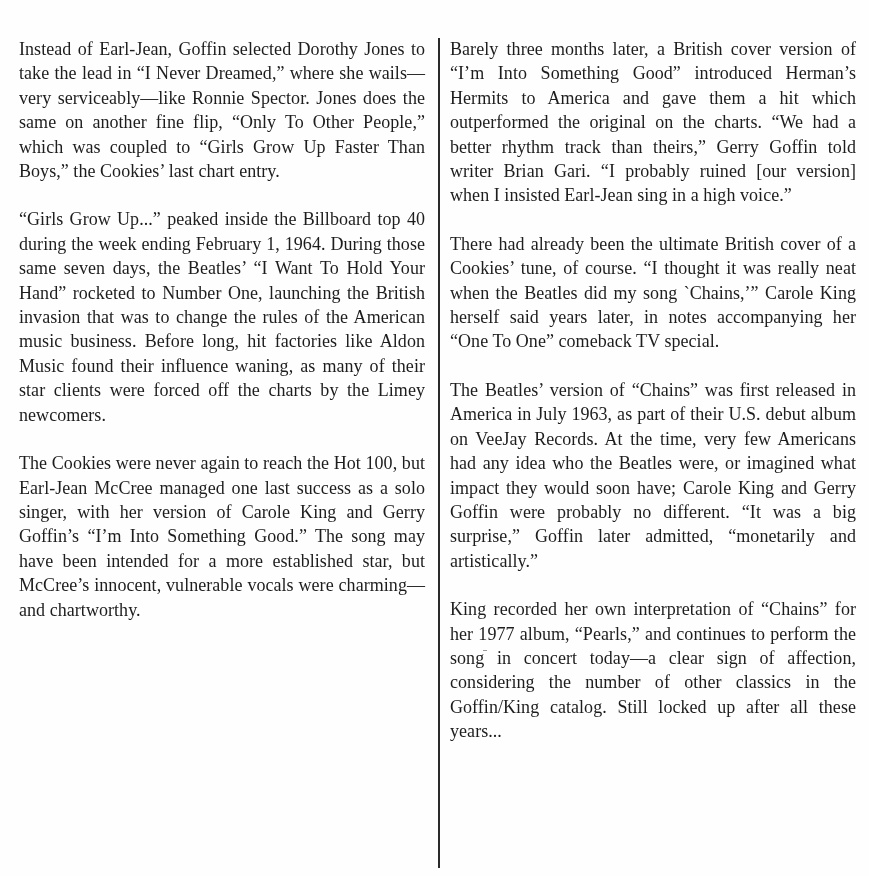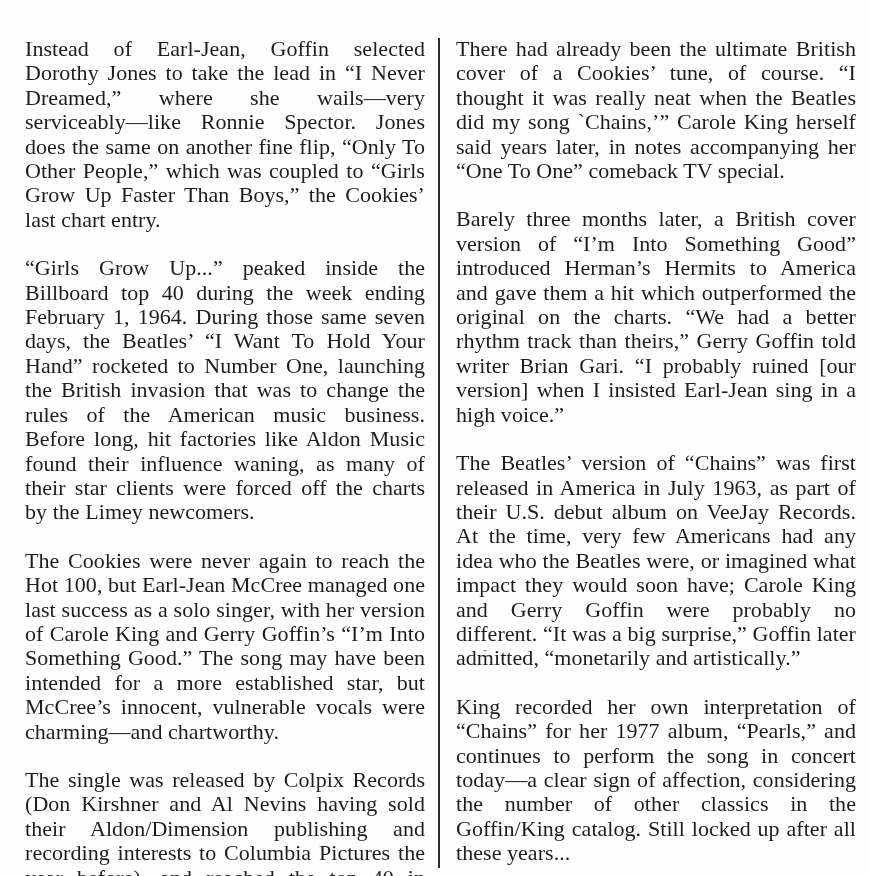--- a/index.html
+++ b/index.html
@@ -23,22 +23,22 @@
       background: #fefefe;
     }
     .column {
       position: absolute;
       top: 37px;
       width: 410px;
     }
     .column.left { left: 15px; }
     .column.right { left: 446px; }
     .para {
-      margin: 0 0 24px 10px;
-      font-size: 22px;
+      margin: 0 0 24px 4px;
+      font-size: 18px;
       line-height: 24.4px;
       text-align: justify;
       text-align-last: left;
       letter-spacing: 0.05px;
     }
     .divider {
       position: absolute;
       left: 438px;
       top: 38px;
       width: 1.6px;
@@ -56,26 +56,25 @@
   </style>
 </head>
 <body>
 
 <div class="page">
 
   <div class="column left">
     <p class="para">Instead of Earl-Jean, Goffin selected Dorothy Jones to take the lead in “I Never Dreamed,” where she wails—very serviceably—like Ronnie Spector. Jones does the same on another fine flip, “Only To Other People,” which was coupled to “Girls Grow Up Faster Than Boys,” the Cookies’ last chart entry.</p>
     <p class="para">“Girls Grow Up...” peaked inside the Billboard top 40 during the week ending February 1, 1964. During those same seven days, the Beatles’ “I Want To Hold Your Hand” rocketed to Number One, launching the British invasion that was to change the rules of the American music business. Before long, hit factories like Aldon Music found their influence waning, as many of their star clients were forced off the charts by the Limey newcomers.</p>
     <p class="para">The Cookies were never again to reach the Hot 100, but Earl-Jean McCree managed one last success as a solo singer, with her version of Carole King and Gerry Goffin’s “I’m Into Something Good.” The song may have been intended for a more established star, but McCree’s innocent, vulnerable vocals were charming—and chartworthy.</p>
-    <p class="para">The single was released by Colpix Records (Don Kirshner and Al Nevins having sold their Aldon/Dimension publishing and recording interests to Columbia Pictures the year before), and reached the top 40 in August 1964.</p>
   </div>
 
   <div class="divider"></div>
 
   <div class="column right">
+    <p class="para">Barely three months later, a British cover version of “I’m Into Something Good” introduced Herman’s Hermits to America and gave them a hit which outperformed the original on the charts. “We had a better rhythm track than theirs,” Gerry Goffin told writer Brian Gari. “I probably ruined [our version] when I insisted Earl-Jean sing in a high voice.”</p>
     <p class="para">There had already been the ultimate British cover of a Cookies’ tune, of course. “I thought it was really neat when the Beatles did my song `Chains,’” Carole King herself said years later, in notes accompanying her “One To One” comeback TV special.</p>
-    <p class="para">Barely three months later, a British cover version of “I’m Into Something Good” introduced Herman’s Hermits to America and gave them a hit which outperformed the original on the charts. “We had a better rhythm track than theirs,” Gerry Goffin told writer Brian Gari. “I probably ruined [our version] when I insisted Earl-Jean sing in a high voice.”</p>
     <p class="para">The Beatles’ version of “Chains” was first released in America in July 1963, as part of their U.S. debut album on VeeJay Records. At the time, very few Americans had any idea who the Beatles were, or imagined what impact they would soon have; Carole King and Gerry Goffin were probably no different. “It was a big surprise,” Goffin later admitted, “monetarily and artistically.”</p>
     <p class="para">King recorded her own interpretation of “Chains” for her 1977 album, “Pearls,” and continues to perform the song in concert today—a clear sign of affection, considering the number of other classics in the Goffin/King catalog. Still locked up after all these years...</p>
   </div>
 
   <div class="speck"></div>
 </div>
 
 </body></html>

